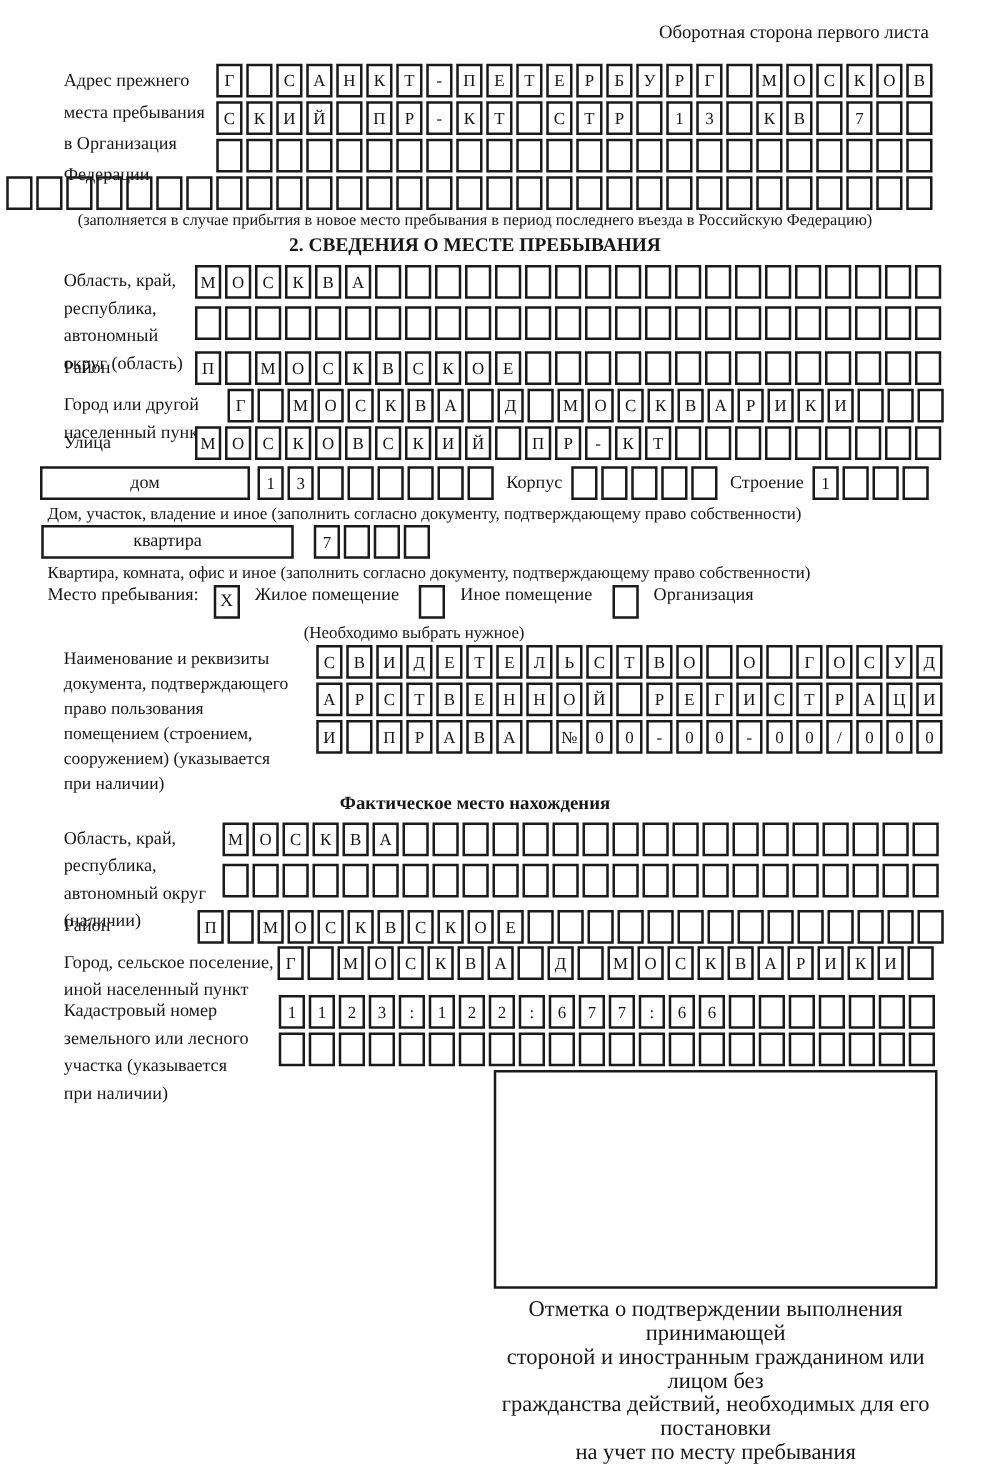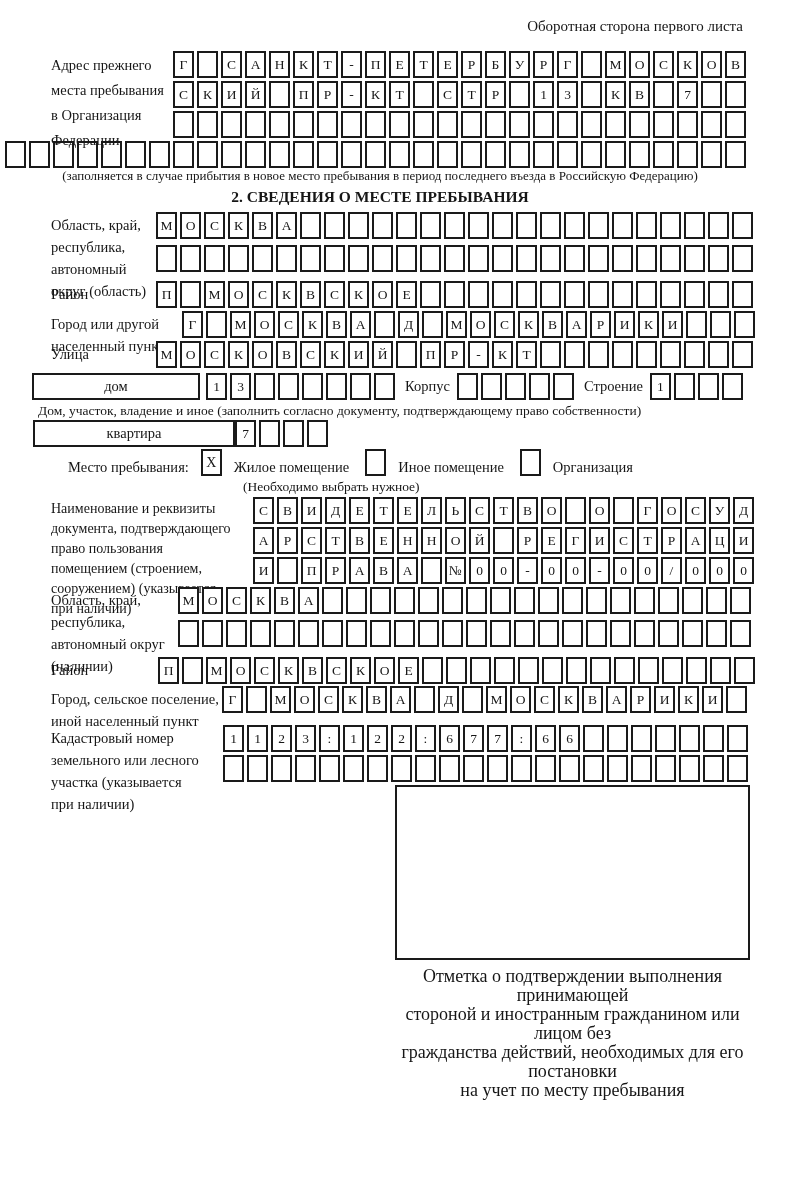--- a/index.html
+++ b/index.html
@@ -26,23 +26,23 @@
   .h2{font-weight:bold;text-align:center;font-size:15.5px;line-height:18px;
       margin:4px 0 6px -33px;width:750px;}
   .h3{font-weight:bold;text-align:center;font-size:15px;line-height:17px;
       margin:32px 0 6px -33px;width:750px;}
   .subnotes{margin-left:-33px;width:750px;text-align:center;font-size:13.5px;line-height:17px;margin-bottom:6px;}
   .hrow{display:flex;align-items:center;margin:5px 0 0 -6px;}
   .kvrow{display:flex;align-items:stretch;margin:1px 0 0 -5px;}
   .wbox{border:2px solid #1a1a1a;box-sizing:border-box;height:27px;display:flex;
         align-items:center;justify-content:center;font-size:14.5px;flex:0 0 auto;}
   .wbox.dom{width:168px;margin-right:6px;}
-  .wbox.kv{width:202px;margin-right:0;}
+  .wbox.kv{width:202px;margin-right:16px;}
   .inline-lbl{font-size:14.5px;line-height:27px;padding:0 7px;flex:0 0 auto;}
-  .stay{display:flex;align-items:flex-end;margin-top:2px;font-size:14.5px;margin-left:30px;}
+  .stay{display:flex;align-items:flex-start;margin-top:2px;font-size:14.5px;}
   .cbox{flex:0 0 auto;width:21px;height:27px;border:2px solid #1a1a1a;box-sizing:border-box;
         display:flex;align-items:center;justify-content:center;font-size:14px;margin:0 12px;}
   .cbox.m2{margin-left:16px;}
   .mt3{margin-top:3px;} .mt9{margin-top:9px;} .mt10{margin-top:10px;} .mt2{margin-top:2px;}
   .mt16{margin-top:16px;}
   .stamp-box{margin:3px 0 0 357px;width:355px;height:175px;border:2px solid #1a1a1a;box-sizing:border-box;}
   .stamp-cap{margin:7px 0 0 347px;width:375px;text-align:center;font-size:18px;line-height:19px;}
   .rows-mt12{margin-top:12px;}
 </style>
 </head>
@@ -369,20 +369,21 @@
 
   <div class="kvrow">
     <div class="wbox kv">квартира</div>
     <div class="cells">
         <span class="cell">7</span>
         <span class="cell"></span>
         <span class="cell"></span>
         <span class="cell"></span>
       </div>
   </div>
+  <div class="note-l">Квартира, комната, офис и иное (заполнить согласно документу, подтверждающему право собственности)</div>
 
   <div class="stay">
     <span>Место пребывания:</span>
     <span class="cbox">Х</span>
     <span>Жилое помещение</span>
     <span class="cbox m2"></span>
     <span>Иное помещение</span>
     <span class="cbox m2"></span>
     <span>Организация</span>
   </div>
@@ -463,20 +464,21 @@
           <span class="cell">0</span>
           <span class="cell">0</span>
           <span class="cell">/</span>
           <span class="cell">0</span>
           <span class="cell">0</span>
           <span class="cell">0</span>
         </div>
     </div>
   </div>
 
+  <div class="h3">Фактическое место нахождения</div>
 
   <div class="field">
     <div class="f-label">
         <div>Область, край,</div>
         <div>республика,</div>
         <div>автономный округ</div>
         <div>(наличии)</div>
       </div>
     <div class="rows ml140">
       <div class="cells gap6">

